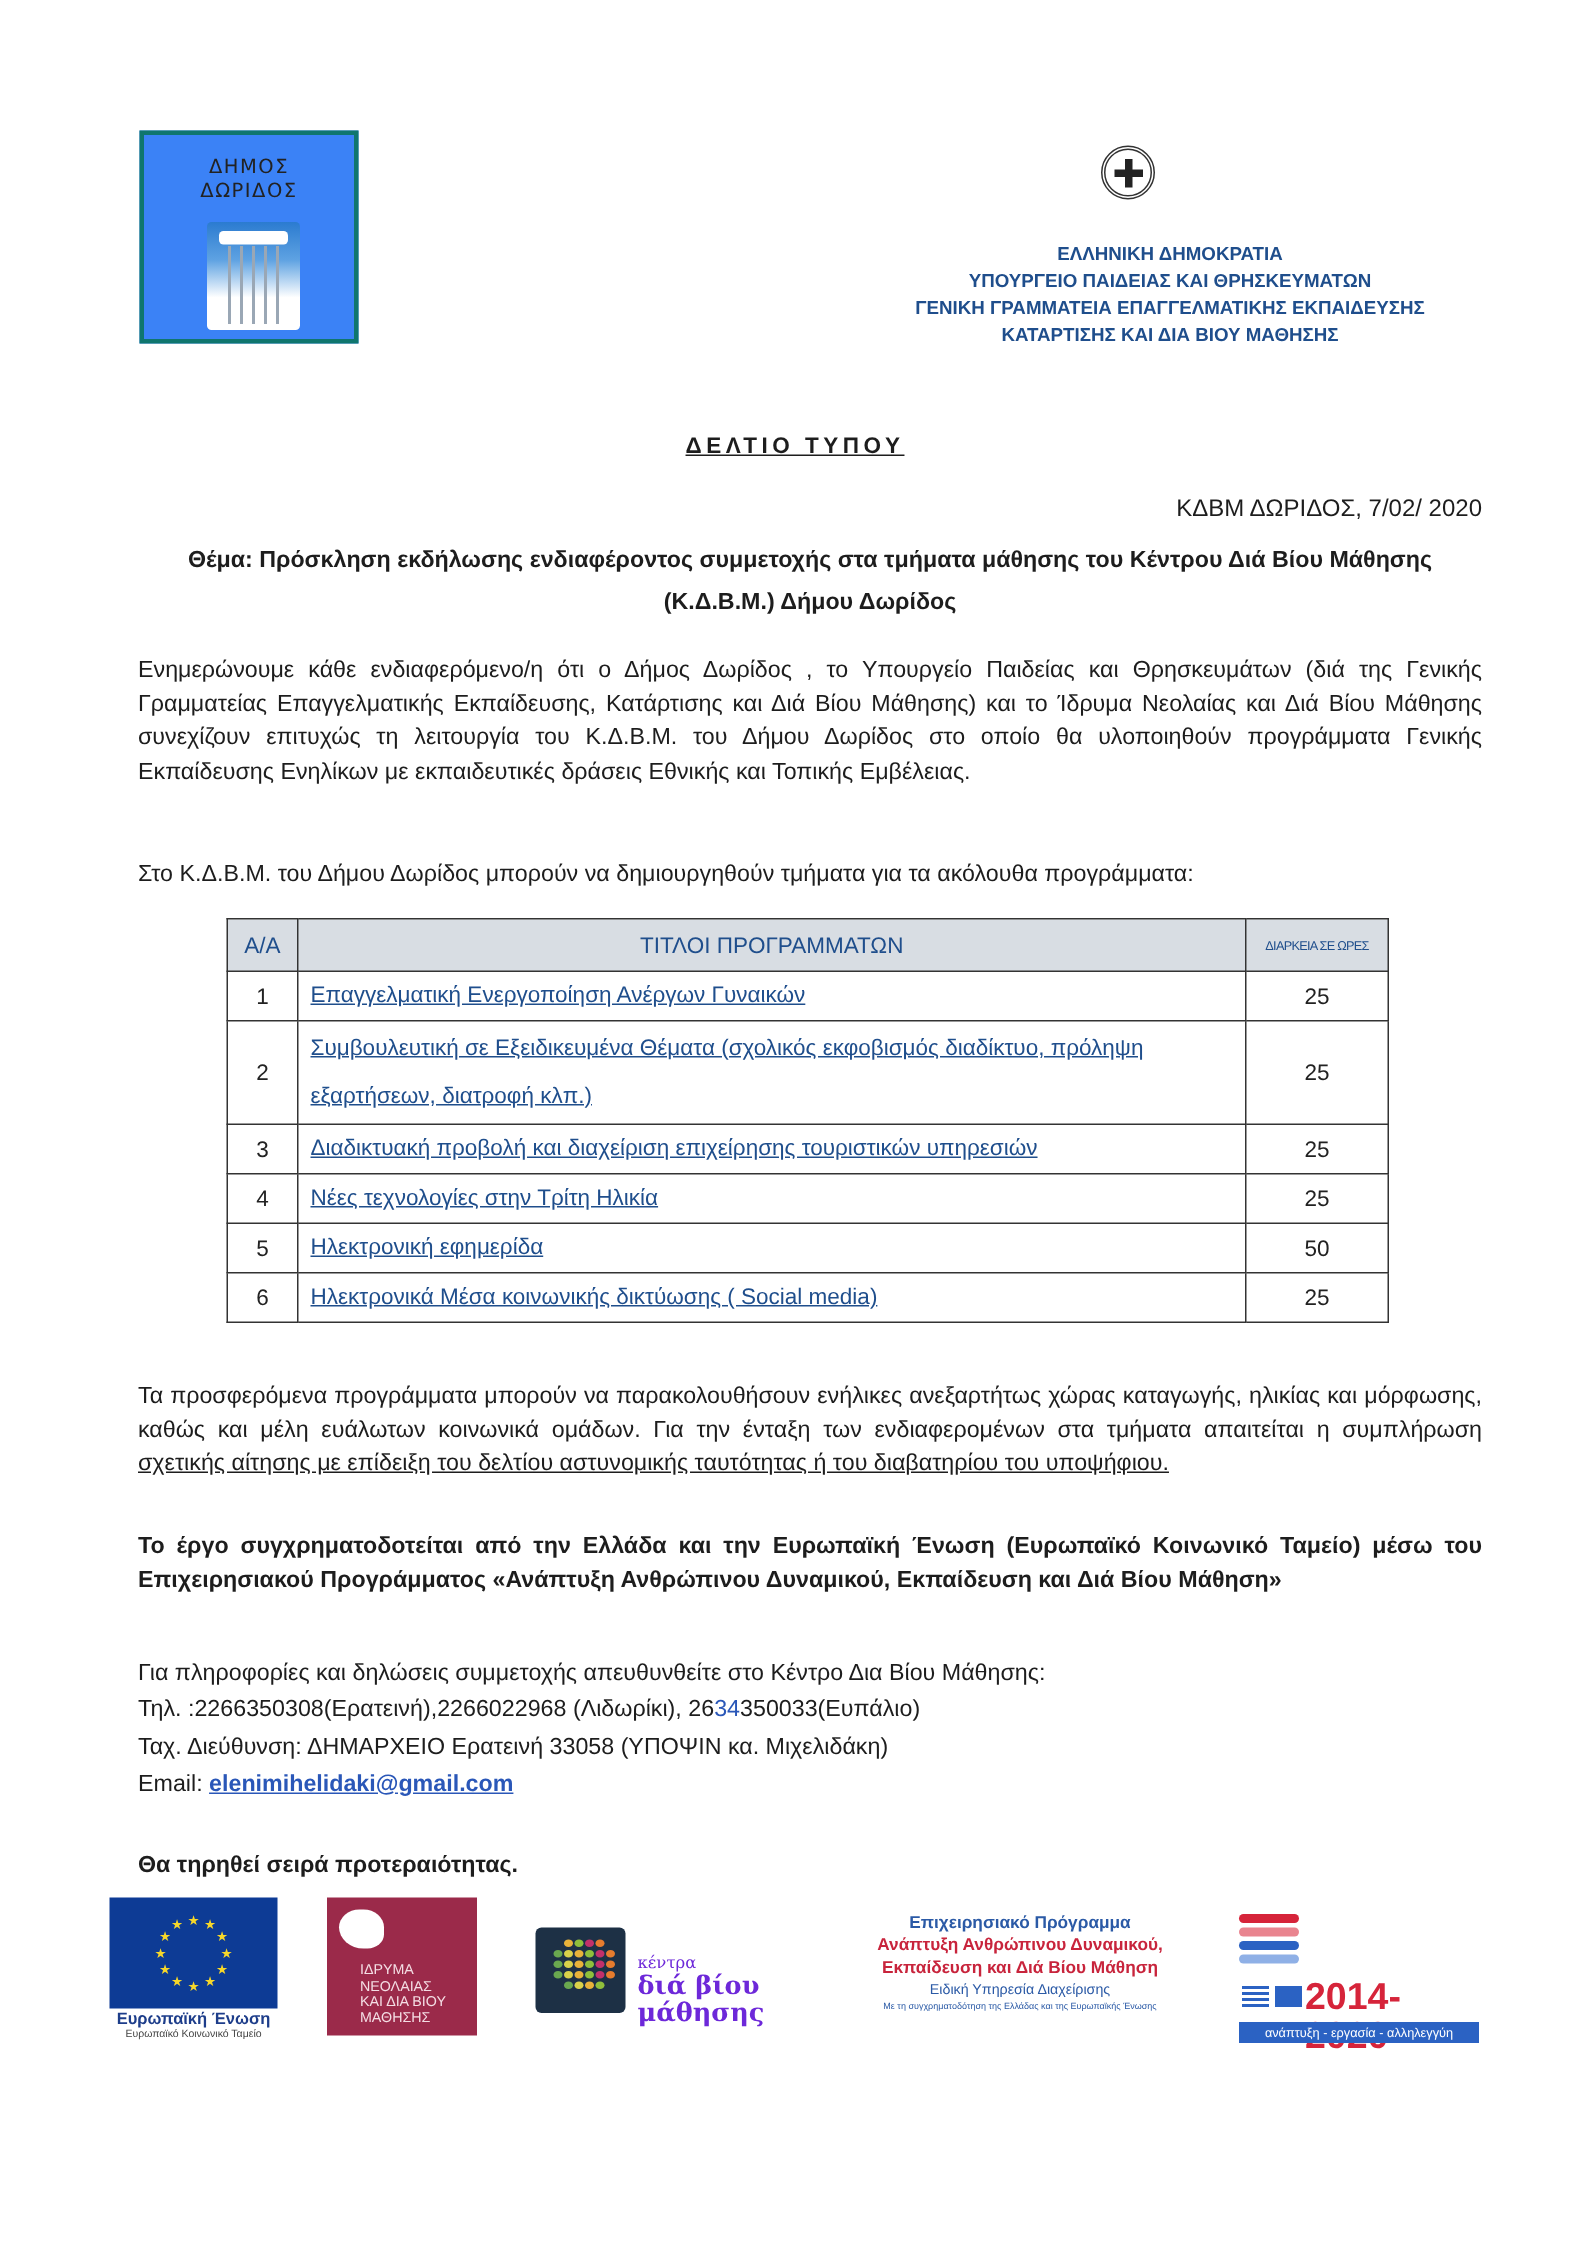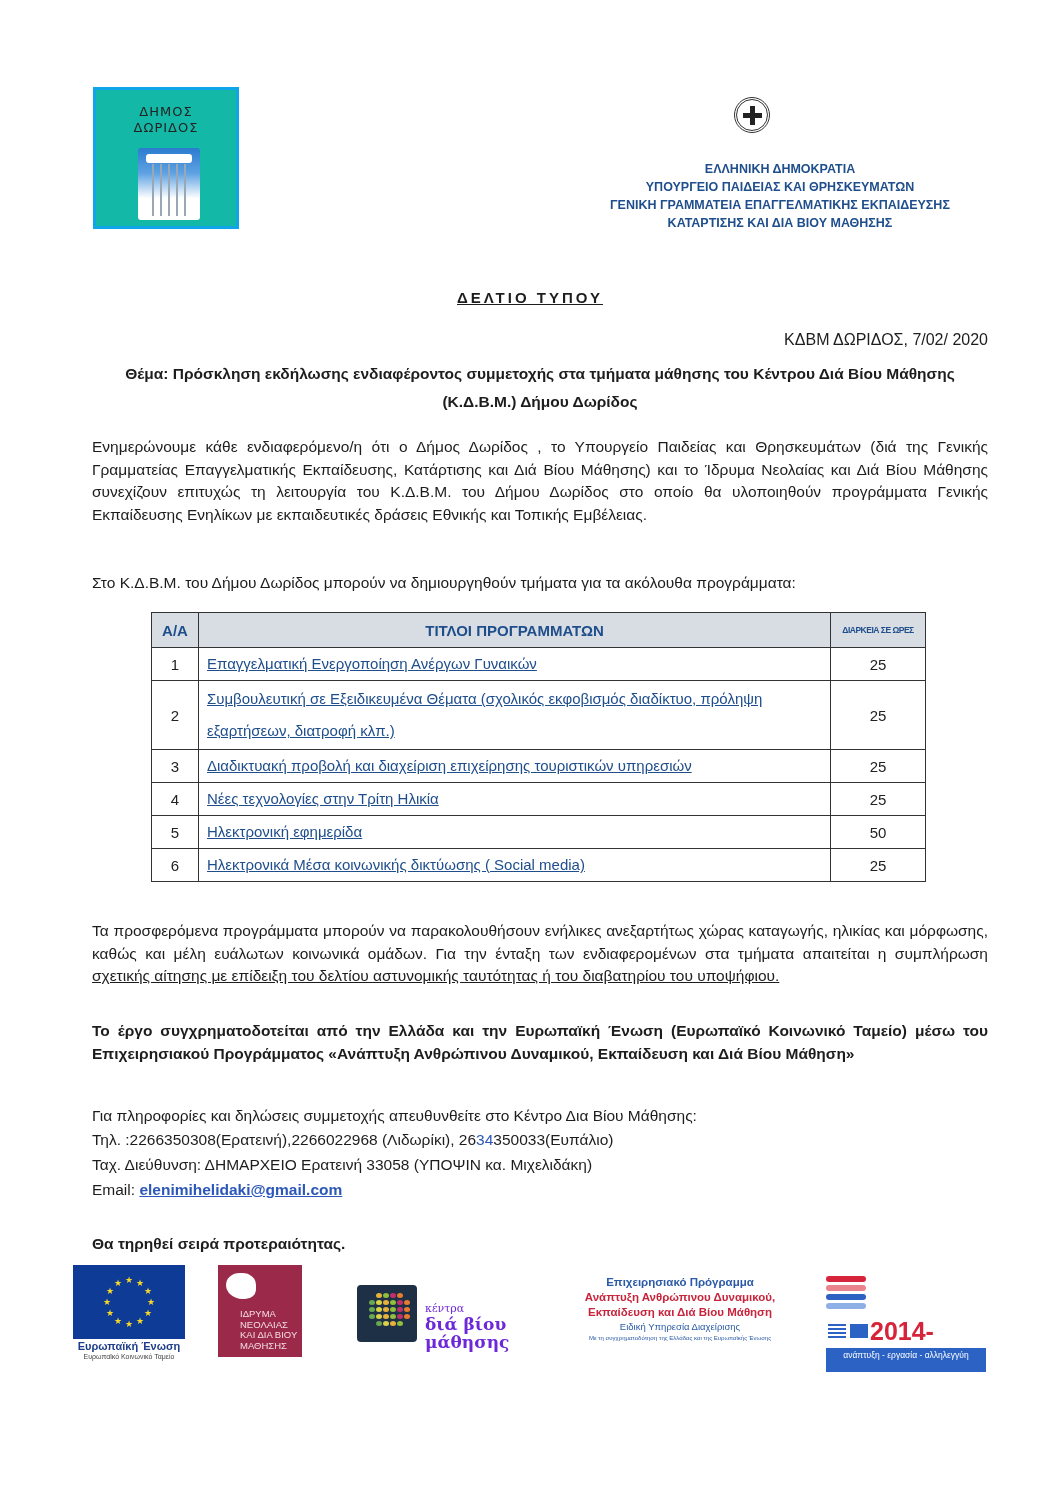--- a/index.html
+++ b/index.html
@@ -1,21 +1,21 @@
 <!DOCTYPE html>
 <html><head>
 <meta charset="utf-8">
 <style>
   html, body { margin:0; padding:0; background:#ffffff; }
   body { width:1060px; height:1497px; position:relative; overflow:hidden;
          font-family:"Liberation Sans", sans-serif; color:#1d1d1d; }
   .abs { position:absolute; }
 
   
-  #dimos-logo { left:93px; top:87px; width:146px; height:142px; border:3px solid #0ea5e9; box-sizing:border-box; background:#14b8a6; }
+  #dimos-logo { left:93px; top:87px; width:146px; height:142px; border:3px solid #0f766e; box-sizing:border-box; background:#3b82f6; }
   #dimos-logo .t { position:absolute; left:0; right:0; text-align:center; font-size:13px; letter-spacing:1px; color:#222; font-family:"DejaVu Sans", sans-serif; }
   #dimos-logo .col { position:absolute; left:42px; top:58px; width:62px; height:72px;
         background:linear-gradient(#2b7bd0 0%, #5ea2e2 35%, #ffffff 70%); border-radius:3px; }
   #dimos-logo .cap { position:absolute; left:8px; top:6px; width:46px; height:9px; background:#fff; border-radius:3px; }
   #dimos-logo .flute { position:absolute; top:16px; width:2px; height:52px; background:#9aa7b5; }
 
   
   #emblem { left:734px; top:97px; width:36px; height:36px; border-radius:50%; border:3px double #333; box-sizing:border-box; }
   #emblem .cross-v { position:absolute; left:13px; top:6px; width:5px; height:19px; background:#222; }
   #emblem .cross-h { position:absolute; left:6px; top:13px; width:19px; height:5px; background:#222; }
@@ -23,41 +23,41 @@
 
   .press-title { left:0; width:1060px; top:289px; text-align:center; font-weight:bold; font-size:15px; letter-spacing:3px; text-decoration:underline; }
   .date { right:72px; top:331px; font-size:16px; }
   .subject { left:90px; width:900px; top:360px; text-align:center; font-weight:bold; font-size:15.5px; line-height:28px; }
 
   .para { left:92px; width:896px; font-size:15.5px; line-height:22.5px; text-align:justify; }
 
   
   #programs { left:151px; top:612px; width:775px; border-collapse:collapse; font-size:15px; }
   #programs td, #programs th { border:1.5px solid #333; padding:0 8px; }
-  #programs th { background:#d8dde3; color:#1f4e8c; font-weight:bold; height:34px;margin-top:20px; }
+  #programs th { background:#d8dde3; color:#1f4e8c; font-weight:normal; height:34px;margin-top:20px; }
   #programs th.hours { font-size:8.5px; letter-spacing:-0.5px; padding:0 2px; }
   #programs td.num { text-align:center; width:30px; color:#222; }
   #programs td.title { color:#1f4e8c; line-height:32px;text-decoration:underline; }
   #programs td.hrs { text-align:center; width:78px; color:#222; }
   #programs tr.row td { height:32px; }
 
   .u { text-decoration:underline; }
   .bold { font-weight:bold; }
   .contact { left:92px; font-size:15.5px; line-height:24px; width:900px; }
   .email-link { color:#2a57b8; text-decoration:underline;font-weight:bold; }
   .blue-digits { color:#2a57b8; }
 
   
   #eu-logo { left:73px; top:1265px; width:112px; height:93px; }
   #eu-flag { position:absolute; left:0; top:0; width:112px; height:74px; background:#0d3b95; }
   .star { position:absolute; color:#f6d72a; font-size:9px; line-height:9px; }
   #eu-logo .t1 { position:absolute; top:75px; left:0; width:112px; text-align:center; font-size:11px; font-weight:bold; color:#1d3d8a; }
   #eu-logo .t2 { position:absolute; top:88px; left:0; width:112px; text-align:center; font-size:7px; color:#444; }
 
-  #inedivim-logo { left:218px; top:1265px; width:84px; height:92px; background:#9b2a4a; color:#f4dde4; }
+  #inedivim-logo { left:218px; top:1265px; width:100px; height:92px; background:#9b2a4a; color:#f4dde4; }
   #inedivim-logo .head { position:absolute; left:8px; top:8px; width:30px; height:26px; background:#fff; border-radius:50% 50% 40% 60%; }
   #inedivim-logo .txt { position:absolute; left:22px; top:44px; font-size:9.5px; line-height:10.5px; }
 
   #kdvm-logo { left:357px; top:1285px; width:160px; height:60px; }
   #kdvm-logo .box { position:absolute; left:0; top:0; width:60px; height:57px; background:#1d3045; border-radius:4px; }
   .leaf { position:absolute; width:6px; height:5px; border-radius:50%; }
   #kdvm-logo .words { position:absolute; left:68px; top:18px; color:#6d28d9; font-family:"DejaVu Serif", serif; }
   #kdvm-logo .w1 { font-size:11px; line-height:12px; }
   #kdvm-logo .w2 { font-size:17px; line-height:18px; font-weight:bold; }
 
@@ -68,21 +68,21 @@
   #op-logo .l4 { color:#2b5aa6; font-size:6px; line-height:9px; }
 
   #espa-logo { left:826px; top:1268px; width:160px; height:95px; }
   #espa-logo .waves { position:absolute; left:0; top:8px; width:40px; height:40px; }
   #espa-logo .wave { position:absolute; left:0; width:40px; height:6px; border-radius:3px; }
   #espa-logo .big { position:absolute; left:40px; top:-2px; font-size:50px; line-height:52px; font-weight:bold; color:#2b62c3; letter-spacing:1px; }
   #espa-logo .years { position:absolute; left:44px; top:50px; font-size:25px; line-height:26px; font-weight:bold; color:#d6243a; }
   #espa-logo .flags { position:absolute; left:2px; top:56px; }
   #espa-logo .gr { position:absolute; left:0; top:0; width:18px; height:14px; background:repeating-linear-gradient(#2b62c3 0 2px, #fff 2px 4px); }
   #espa-logo .eu { position:absolute; left:22px; top:0; width:18px; height:14px; background:#2b62c3; }
-  #espa-logo .bar { position:absolute; left:0; top:80px; width:160px; height:24px; background:#2b62c3; color:#fff; font-size:8.5px; line-height:14px; text-align:center; }
+  #espa-logo .bar { position:absolute; left:0; top:80px; width:160px; height:14px; background:#2b62c3; color:#fff; font-size:8.5px; line-height:14px; text-align:center; }
 </style>
 </head>
 <body>
 
 <div id="dimos-logo" class="abs">
   <div class="t" style="top:14px">ΔΗΜΟΣ</div>
   <div class="t" style="top:30px">ΔΩΡΙΔΟΣ</div>
   <div class="col">
     <div class="cap"></div>
     <div class="flute" style="left:14px"></div>

